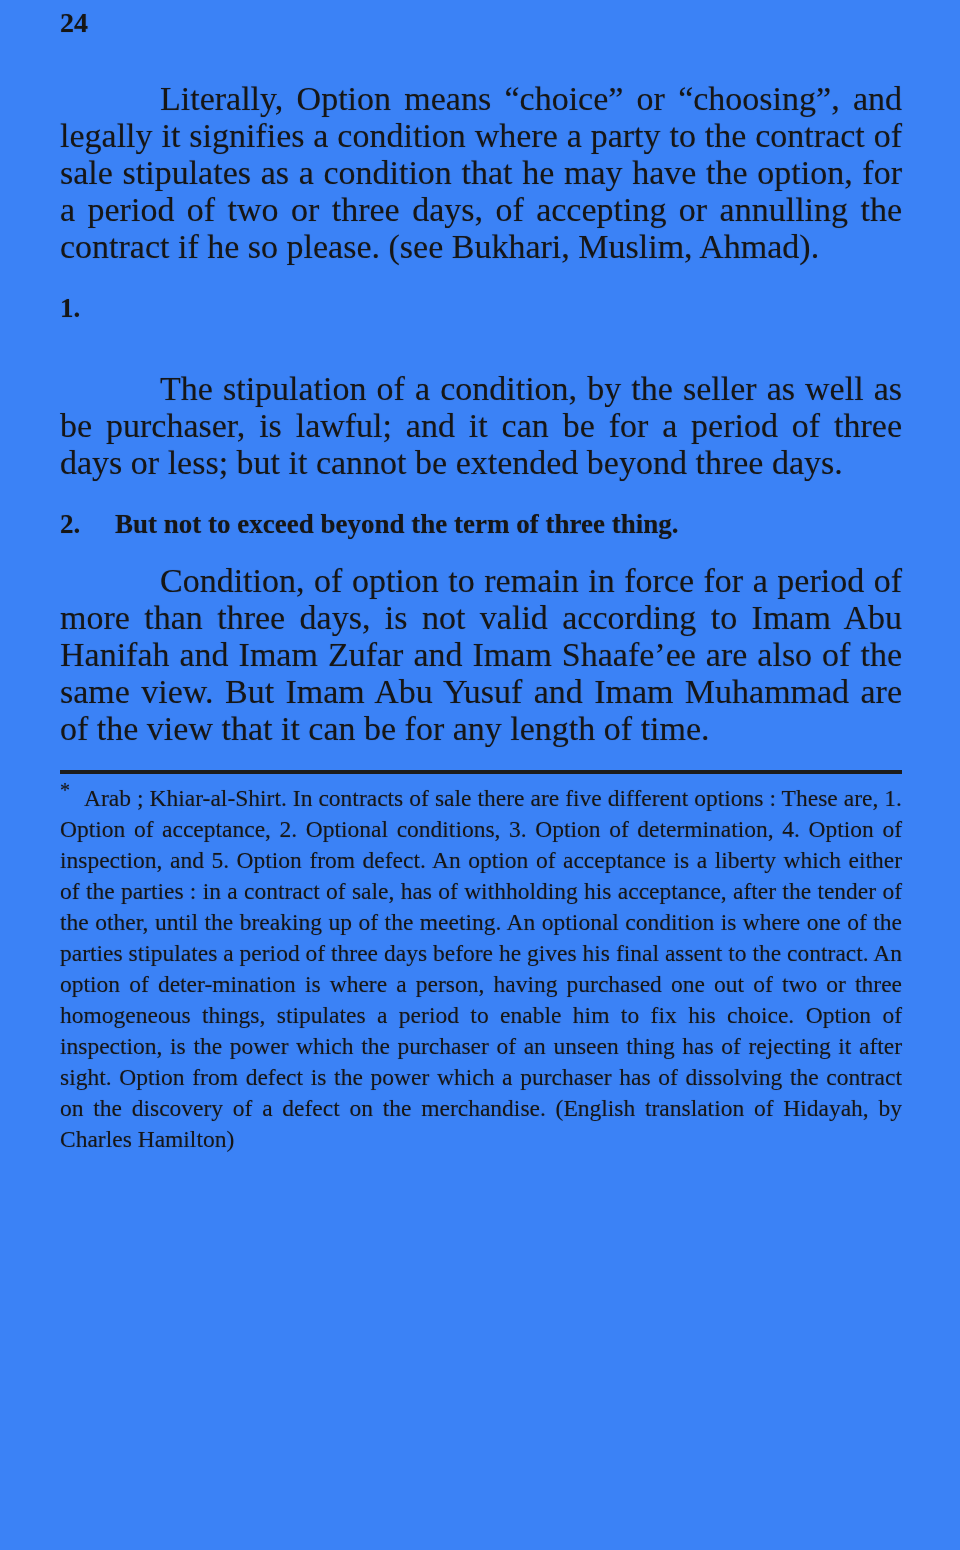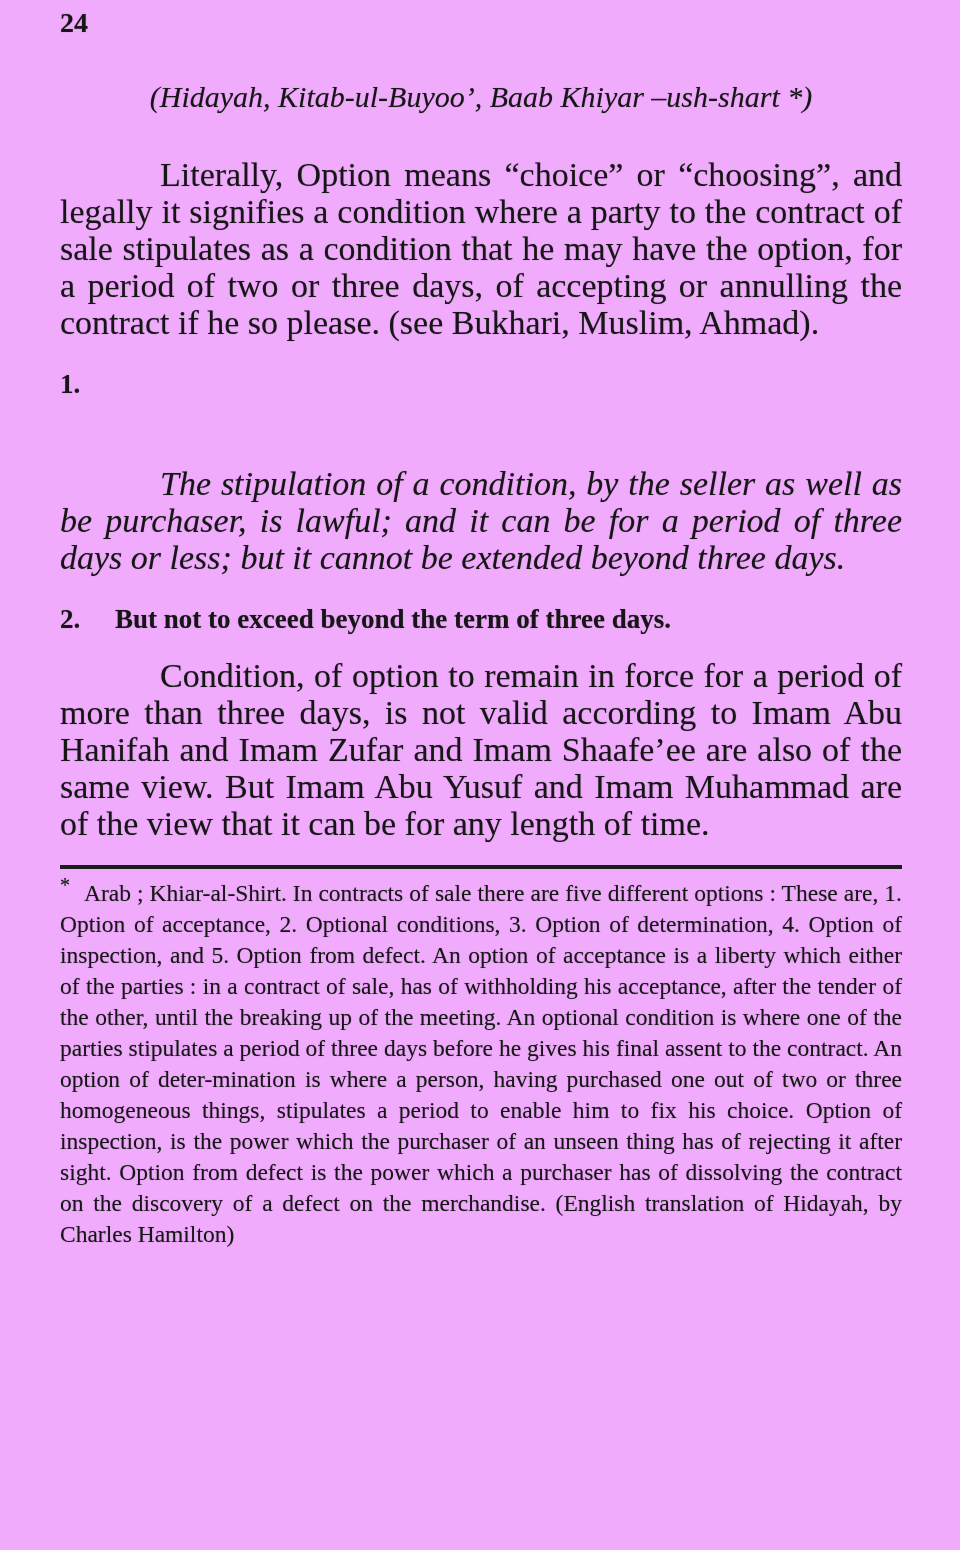--- a/index.html
+++ b/index.html
@@ -5,21 +5,21 @@
   html, body {
     margin: 0;
     padding: 0;
     background: #e8e8e8;
   }
   .page {
     position: relative;
     width: 960px;
     height: 1550px;
     margin: 0 auto;
-    background: #f0abfc;
+    background: #3b82f6;
     color: #161616;
     font-family: "Liberation Serif", "DejaVu Serif", serif;
     overflow: hidden;
     text-shadow: 0 0 1px rgba(20,20,20,0.35);
     box-sizing: border-box;
     padding: 0 58px 0 60px;
   }
   .page-number {
     margin-top: 8px;
     font-weight: bold;
@@ -55,21 +55,21 @@
     line-height: 32px;
   }
   .body-para {
     font-size: 34px;
     line-height: 37px;
     text-align: justify;
     text-indent: 100px;
     margin: 0;
   }
   .para-1 { margin-top: 42px; }
-  .para-2 { margin-top: 65px; font-style: italic; }
+  .para-2 { margin-top: 46px; }
   .para-3 { margin-top: 22px; }
   .section-heading {
     display: flex;
     margin-top: 27px;
     font-weight: bold;
     font-size: 27px;
     line-height: 32px;
   }
   .section-number {
     width: 55px;
@@ -96,34 +96,33 @@
 </style>
 </head>
 <body>
 
 <div class="page">
 
   <div class="page-number">24</div>
 
 
 
-  <div class="source-line">(Hidayah, Kitab-ul-Buyoo’, Baab Khiyar –ush-shart *)</div>
 
 
   <p class="body-para para-1">Literally, Option means “choice” or “choosing”, and legally it signifies a condition where a party to the contract of sale stipulates as a condition that he may have the option, for a period of two or three days, of accepting or annulling the contract if he so please. (see Bukhari, Muslim, Ahmad).</p>
 
   <div class="section-heading">
     <span class="section-number">1.</span>
   </div>
 
   <p class="body-para para-2">The stipulation of a condition, by the seller as well as be purchaser, is lawful; and it can be for a period of three days or less; but it cannot be extended beyond three days.</p>
 
   <div class="section-heading">
     <span class="section-number">2.</span>
-    <span>But not to exceed beyond the term of three days.</span>
+    <span>But not to exceed beyond the term of three thing.</span>
   </div>
 
   <p class="body-para para-3">Condition, of option to remain in force for a period of more than three days, is not valid according to Imam Abu Hanifah and Imam Zufar and Imam Shaafe’ee are also of the same view. But Imam Abu Yusuf and Imam Muhammad are of the view that it can be for any length of time.</p>
 
   <hr class="footnote-rule">
 
   <div class="footnote"><span class="footnote-marker">*</span><span>Arab ; Khiar-al-Shirt. In contracts of sale there are five different options : These are, 1. Option of acceptance, 2. Optional conditions, 3. Option of determination, 4. Option of inspection, and 5. Option from defect. An option of acceptance is a liberty which either of the parties : in a contract of sale, has of withholding his acceptance, after the tender of the other, until the breaking up of the meeting. An optional condition is where one of the parties stipulates a period of three days before he gives his final assent to the contract. An option of deter-mination is where a person, having purchased one out of two or three homogeneous things, stipulates a period to enable him to fix his choice. Option of inspection, is the power which the purchaser of an unseen thing has of rejecting it after sight. Option from defect is the power which a purchaser has of dissolving the contract on the discovery of a defect on the merchandise. (English translation of Hidayah, by Charles Hamilton)</span></div>
 
 </div>
 

